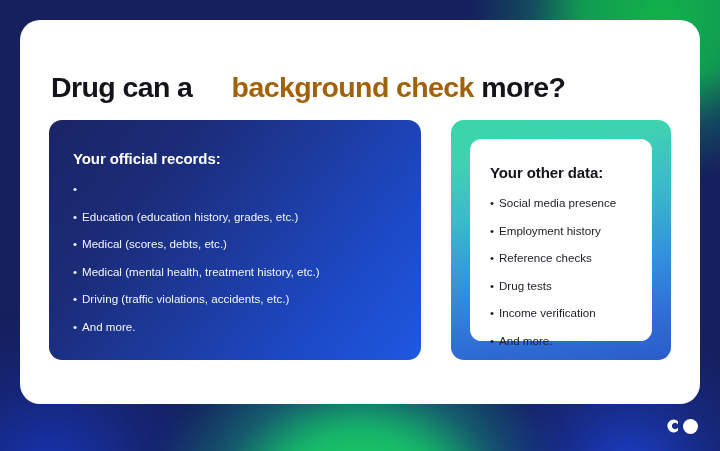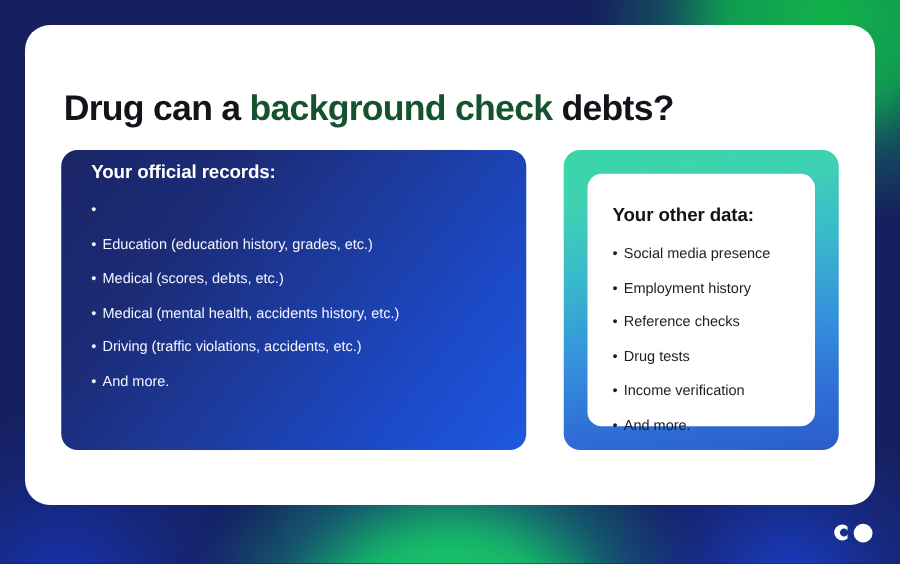--- a/index.html
+++ b/index.html
@@ -83,21 +83,22 @@
     position: absolute;
     left: 31px;
     top: 32px;
     font-size: 28.5px;
     font-weight: bold;
     letter-spacing: -0.6px;
     color: #12141a;
     white-space: nowrap;
   }
   .panel-title .accent {
-    color: #14532d;
+    color: #a16207;
+    margin-left: 32px;
   }
 
   
   .cards {
     position: absolute;
     left: 29px;
     top: 100px;
     width: 622px;
     height: 240px;
   }
@@ -107,21 +108,21 @@
     position: absolute;
     left: 0;
     top: 0;
     width: 372px;
     height: 240px;
     border-radius: 13px;
     background: linear-gradient(128deg,
                 #1a2566 0%, #1b2b76 26%, #1d3b9e 52%,
                 #1c49c6 76%, #1f58e0 100%);
     box-sizing: border-box;
-    padding: 9px 24px 0 24px;
+    padding: 30px 24px 0 24px;
     overflow: hidden;
   }
   .card-official .card-heading {
     color: #ffffff;
     font-size: 15px;
     font-weight: bold;
     letter-spacing: -0.1px;
     margin: 0 0 16px 0;
   }
   .card-official .bullet-row {
@@ -205,41 +206,41 @@
 
 <div class="canvas">
 
   <div class="bg-glow-green-tr"></div>
   <div class="bg-glow-blue-bl"></div>
   <div class="bg-glow-green-bottom"></div>
   <div class="bg-glow-blue-br"></div>
 
   <div class="panel">
 
-    <h1 class="panel-title"><span>Drug can a </span><span class="accent">background check</span><span> debts?</span></h1>
+    <h1 class="panel-title"><span>Drug can a </span><span class="accent">background check</span><span> more?</span></h1>
 
     <div class="cards">
 
       <div class="card-official">
         <div class="card-heading">Your official records:</div>
 
         <div class="bullet-row">
           <span class="bullet-dot">•</span>
         </div>
         <div class="bullet-row">
           <span class="bullet-dot">•</span>
           <span>Education (education history, grades, etc.)</span>
         </div>
         <div class="bullet-row">
           <span class="bullet-dot">•</span>
           <span>Medical (scores, debts, etc.)</span>
         </div>
         <div class="bullet-row">
           <span class="bullet-dot">•</span>
-          <span>Medical (mental health, accidents history, etc.)</span>
+          <span>Medical (mental health, treatment history, etc.)</span>
         </div>
         <div class="bullet-row">
           <span class="bullet-dot">•</span>
           <span>Driving (traffic violations, accidents, etc.)</span>
         </div>
         <div class="bullet-row">
           <span class="bullet-dot">•</span>
           <span>And more.</span>
         </div>
       </div>

